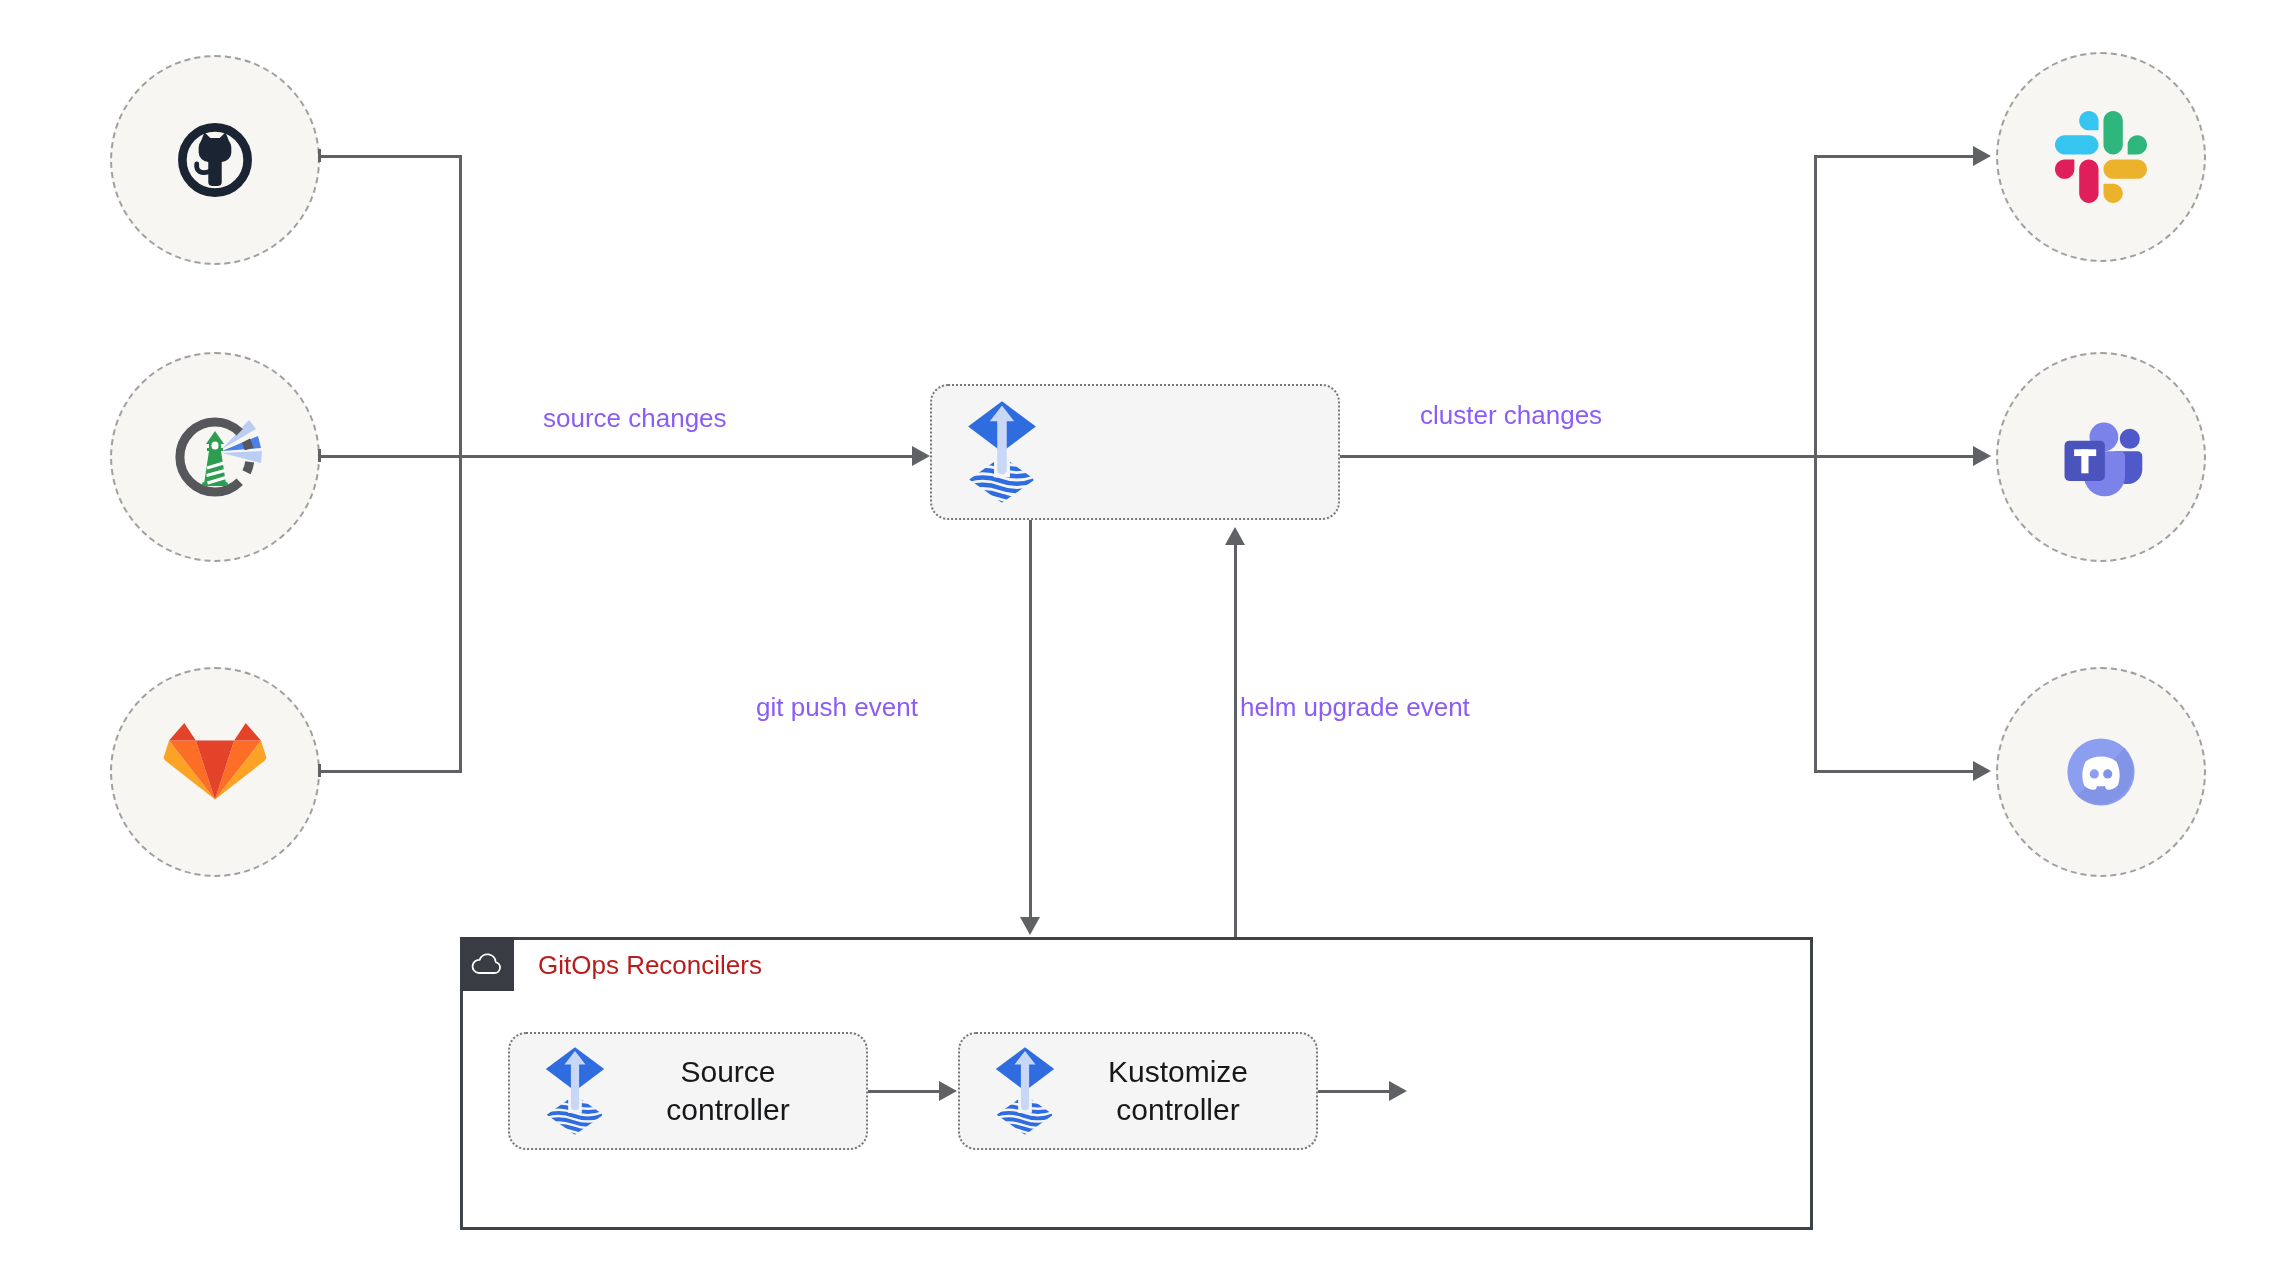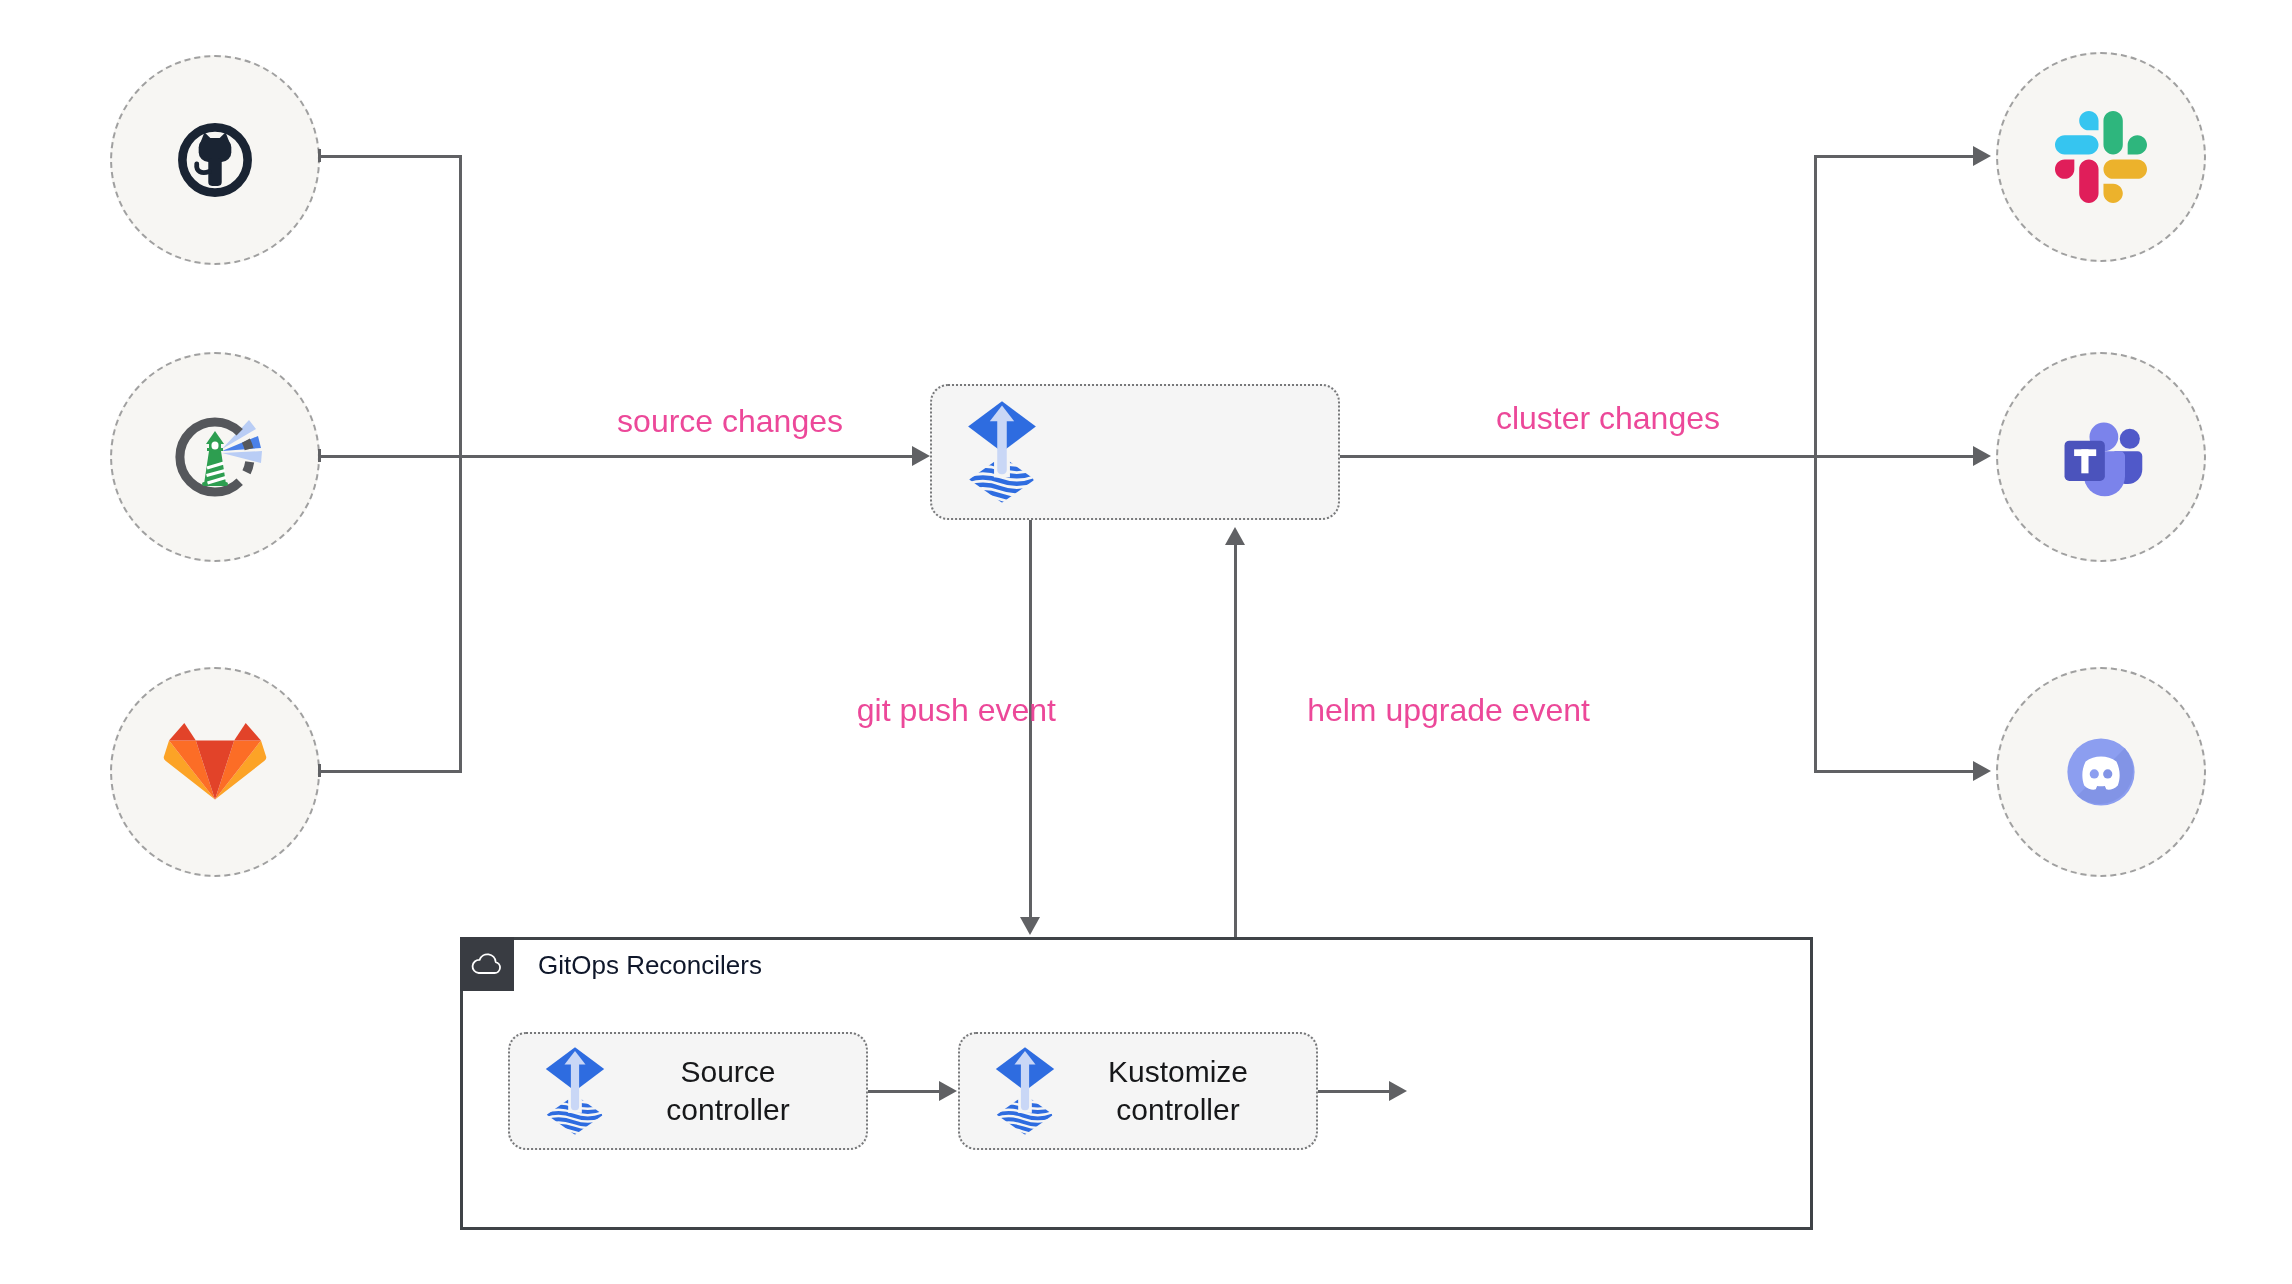--- a/index.html
+++ b/index.html
@@ -14,34 +14,34 @@
   
   .ctl-box{position:absolute;background:#f5f5f5;border:2.5px dotted #77787a;border-radius:18px;
            display:flex;align-items:center;box-sizing:border-box;padding:0 16px 0 34px;}
   .ctl-label{flex:1;text-align:center;font-size:30px;line-height:1.27;color:#17181a;}
 
   
   .group-box{position:absolute;left:460px;top:937px;width:1353px;height:293px;
              border:3px solid #3f4347;box-sizing:border-box;background:#ffffff;}
   .group-header-sq{position:absolute;left:460px;top:937px;width:54px;height:54px;background:#393c42;
              display:flex;align-items:center;justify-content:center;}
-  .group-title{position:absolute;left:538px;top:950px;font-size:26px;color:#0f172a;}
+  .group-title{position:absolute;left:538px;top:950px;font-size:26px;color:#b91c1c;}
 
   
   .h-line{position:absolute;height:3px;background:#606164;}
   .v-line{position:absolute;width:3px;background:#606164;}
   .tick{position:absolute;width:3px;height:13px;background:#606164;}
   .arr-right{position:absolute;width:0;height:0;border-top:10px solid transparent;
              border-bottom:10px solid transparent;border-left:18px solid #606164;}
   .arr-down{position:absolute;width:0;height:0;border-left:10px solid transparent;
             border-right:10px solid transparent;border-top:18px solid #606164;}
   .arr-up{position:absolute;width:0;height:0;border-left:10px solid transparent;
           border-right:10px solid transparent;border-bottom:18px solid #606164;}
 
-  .edge-label{position:absolute;font-size:32px;color:#ec4899;text-align:right;}
+  .edge-label{position:absolute;font-size:26px;color:#8b5cf6;text-align:left;}
 
   .logo{display:block;}
   .flux{display:block;}
 </style>
 </head>
 <body>
 
 <svg width="0" height="0" style="position:absolute">
   <defs>
     <clipPath id="flux-wave-clip">

